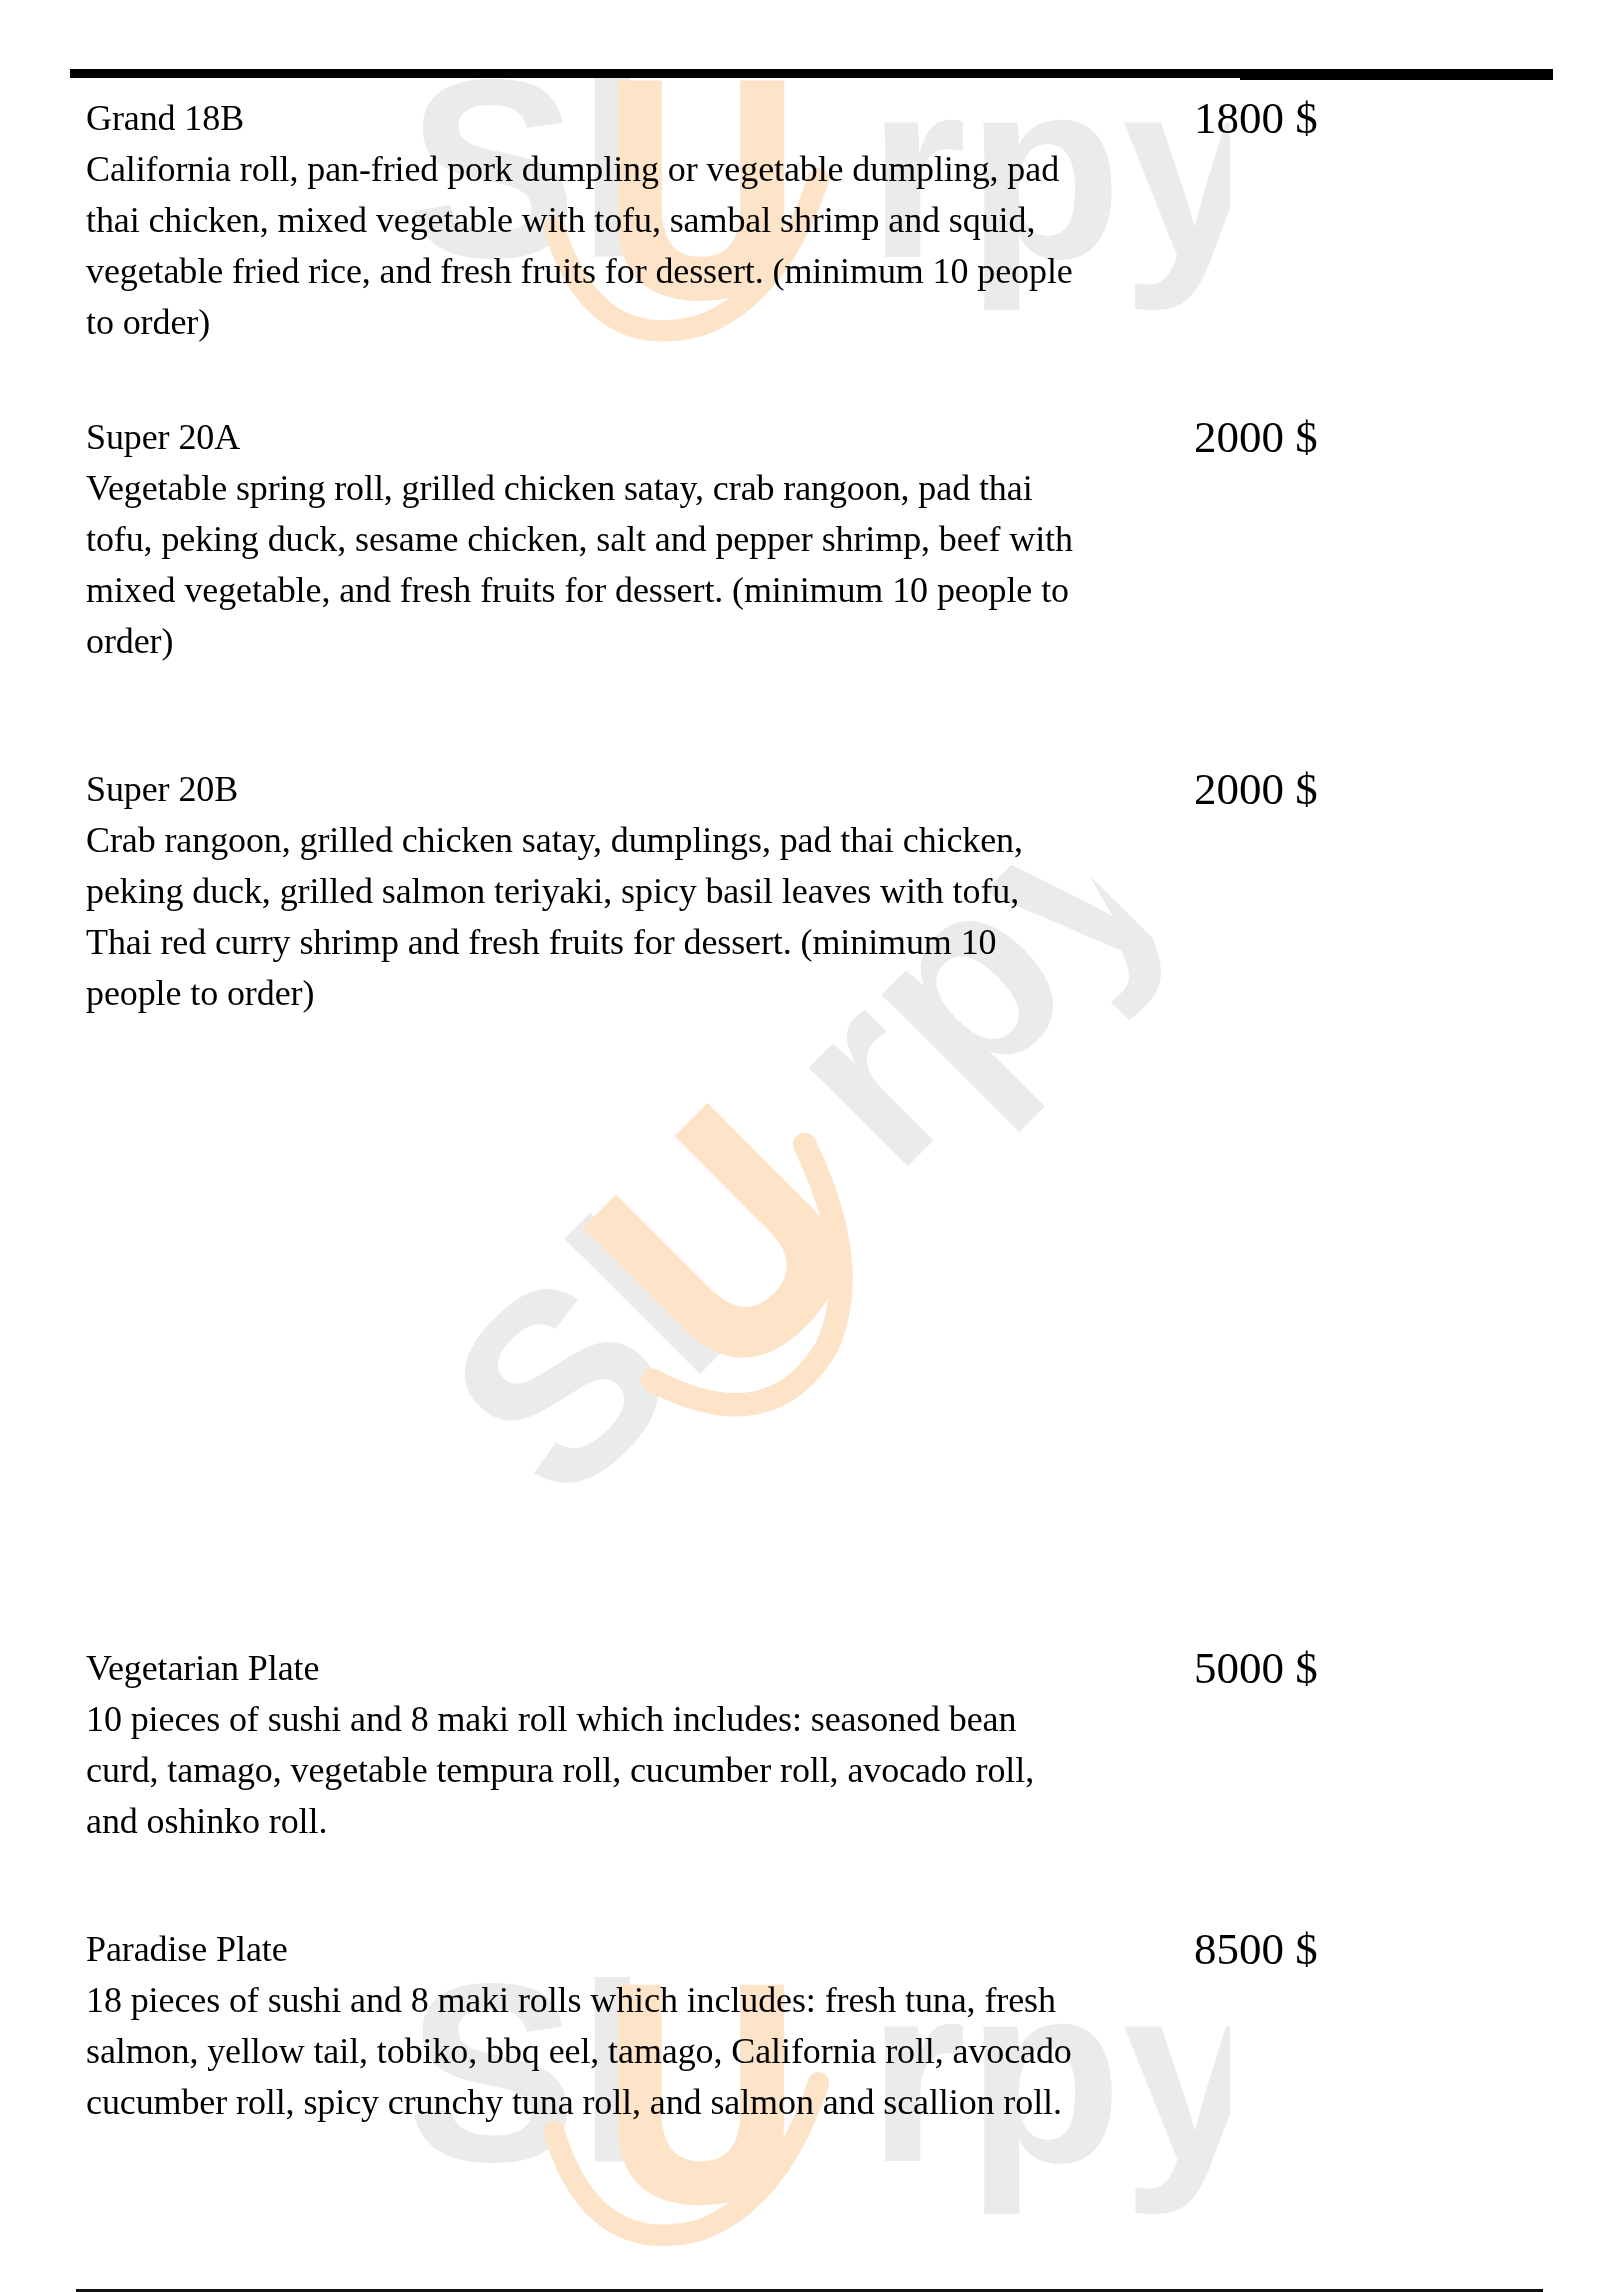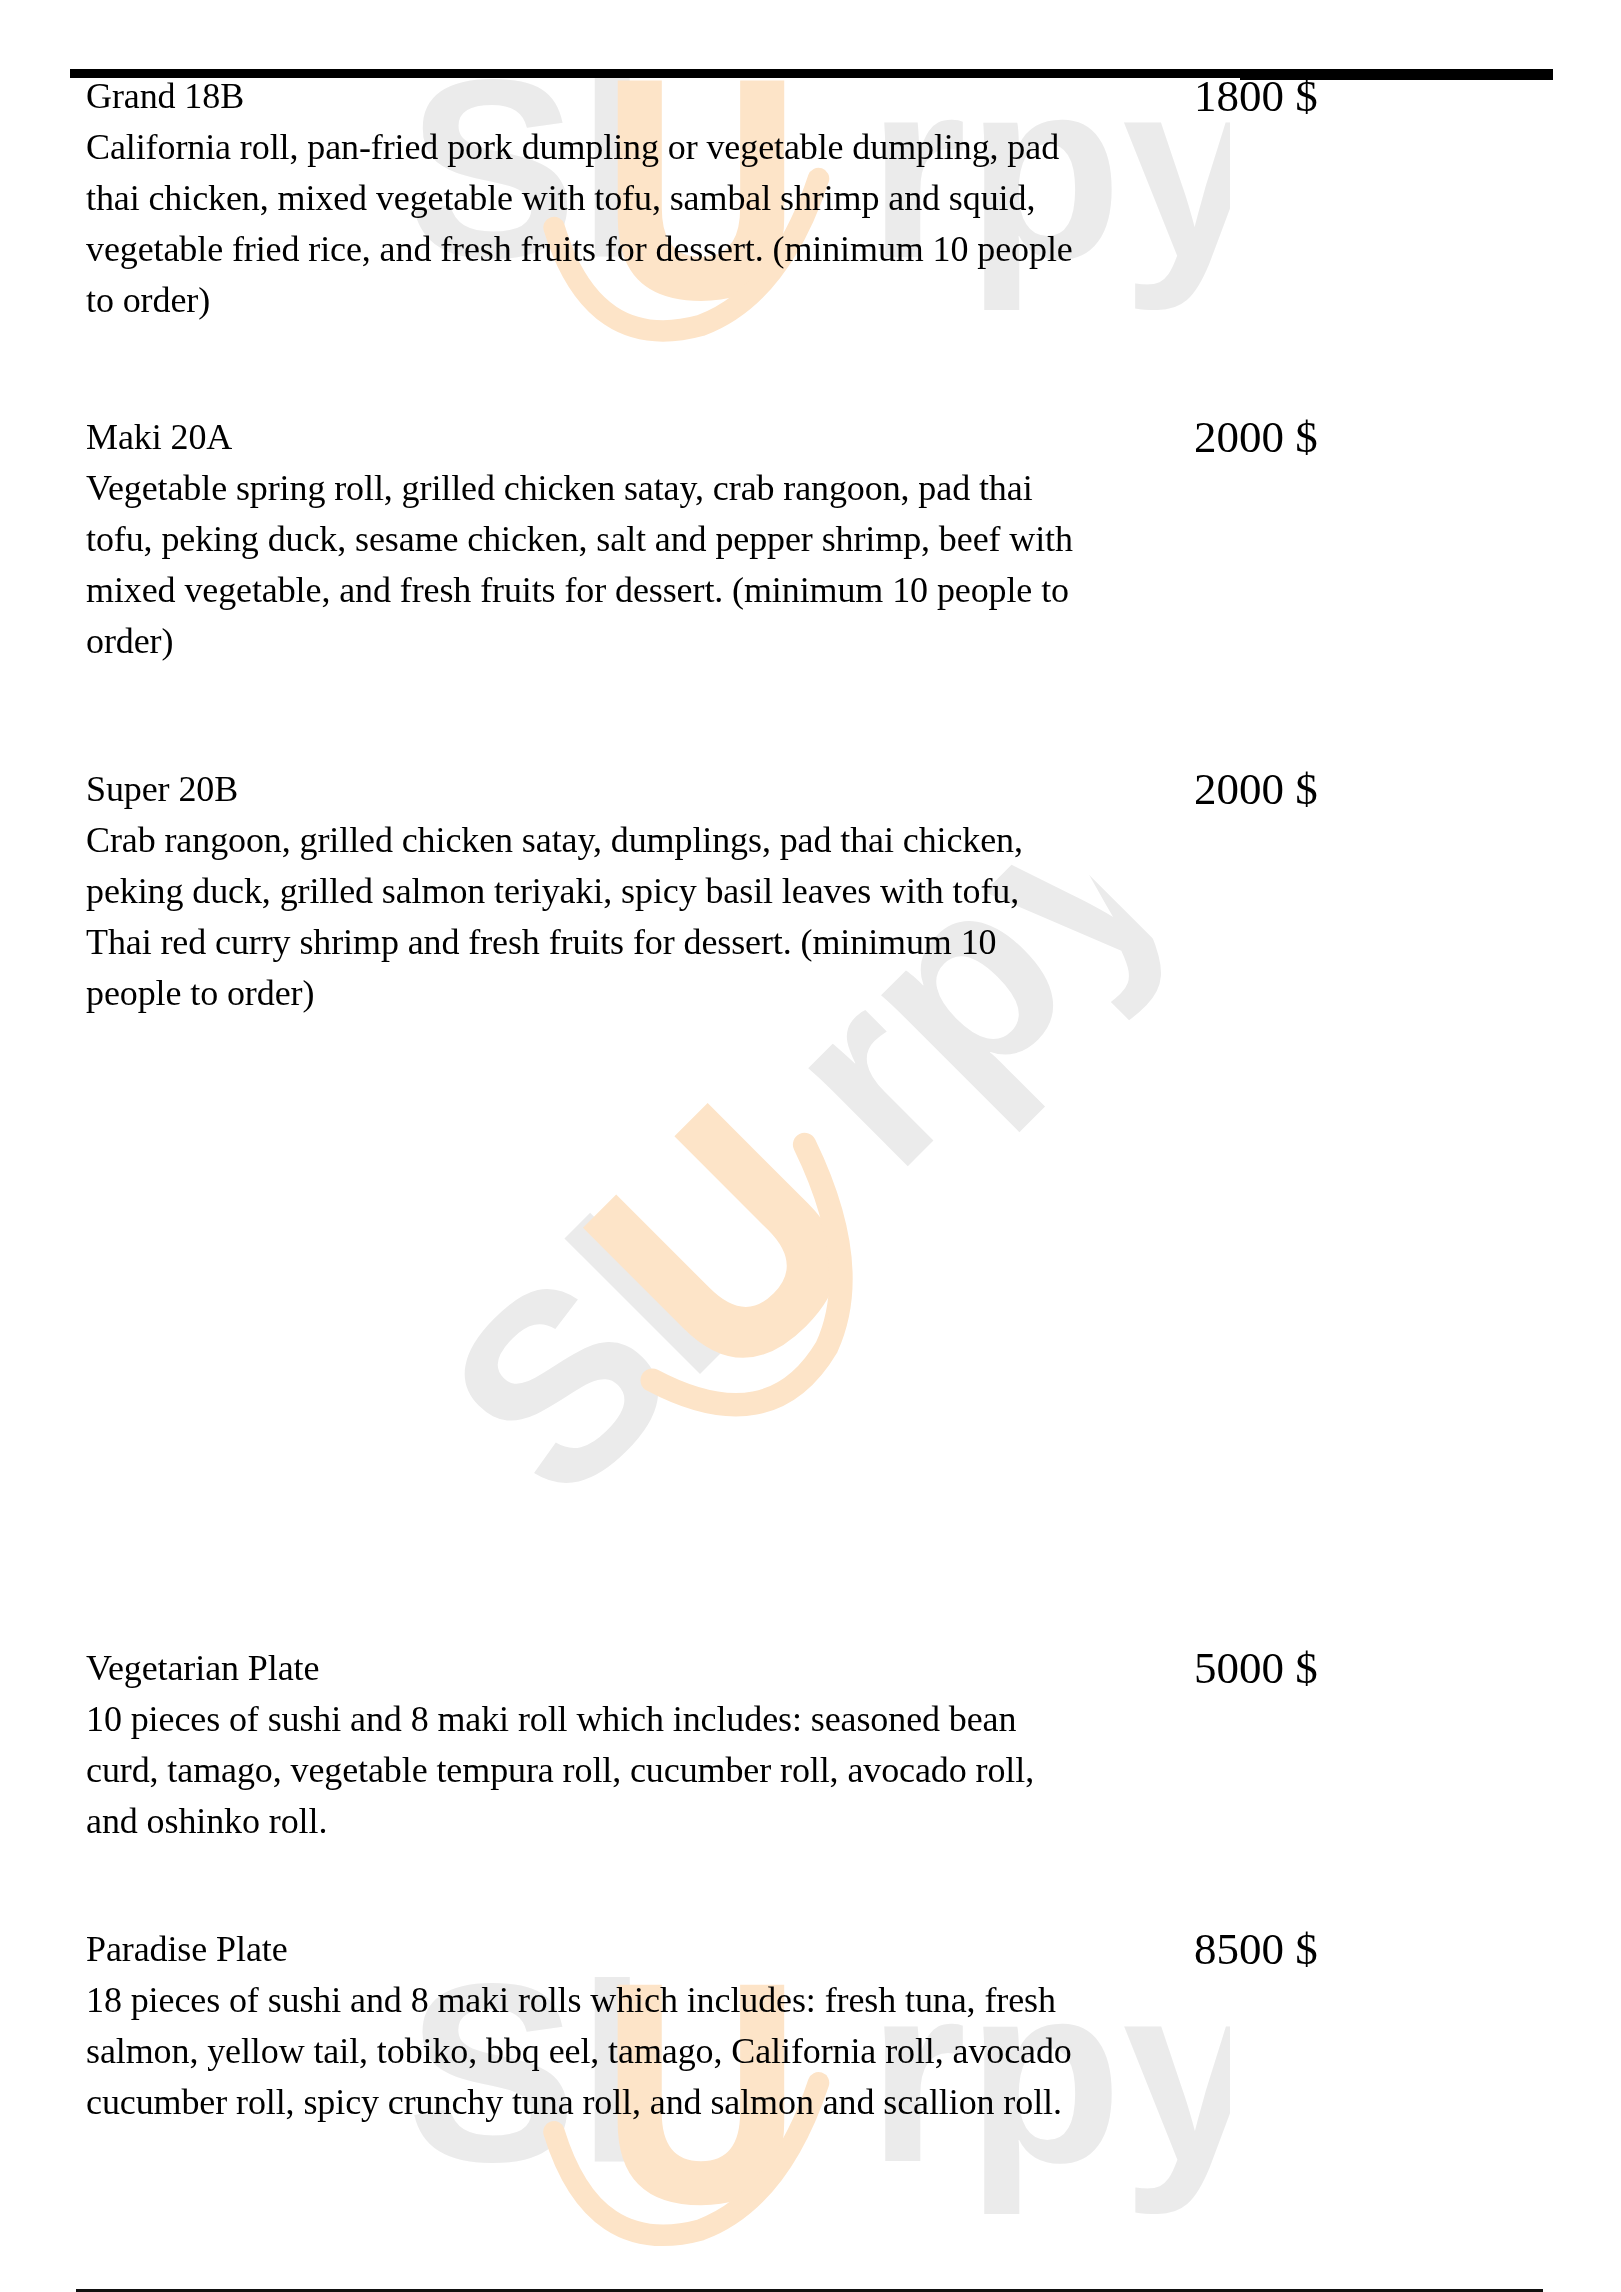--- a/index.html
+++ b/index.html
@@ -97,31 +97,31 @@
       </g>
       <path d="M215 20 L260 20 L260 150 Q260 200 300 200 Q340 200 340 150 L340 20 L385 20 L385 160 Q385 245 300 245 Q215 245 215 160 Z" fill="#fde4c8"></path>
       <path d="M150 170 Q190 300 300 270 Q380 240 420 120" stroke="#fde4c8" stroke-width="22" fill="none" stroke-linecap="round"></path>
     </svg>
   </div>
 
   <div class="rule-top-left"></div>
   <div class="rule-top-right"></div>
   <div class="rule-bottom"></div>
 
-  <div class="item" style="top:71px;">
+  <div class="item" style="top:93px;">
     <div class="name">Grand 18B</div>
     <div class="desc">California roll, pan-fried pork dumpling or vegetable dumpling, pad
 thai chicken, mixed vegetable with tofu, sambal shrimp and squid,
 vegetable fried rice, and fresh fruits for dessert. (minimum 10 people
 to order)</div>
     <div class="price">1800 $</div>
   </div>
 
   <div class="item" style="top:412px;">
-    <div class="name">Maki 20A</div>
+    <div class="name">Super 20A</div>
     <div class="desc">Vegetable spring roll, grilled chicken satay, crab rangoon, pad thai
 tofu, peking duck, sesame chicken, salt and pepper shrimp, beef with
 mixed vegetable, and fresh fruits for dessert. (minimum 10 people to
 order)</div>
     <div class="price">2000 $</div>
   </div>
 
   <div class="item" style="top:744px;margin-top:20px;">
     <div class="name">Super 20B</div>
     <div class="desc">Crab rangoon, grilled chicken satay, dumplings, pad thai chicken,

